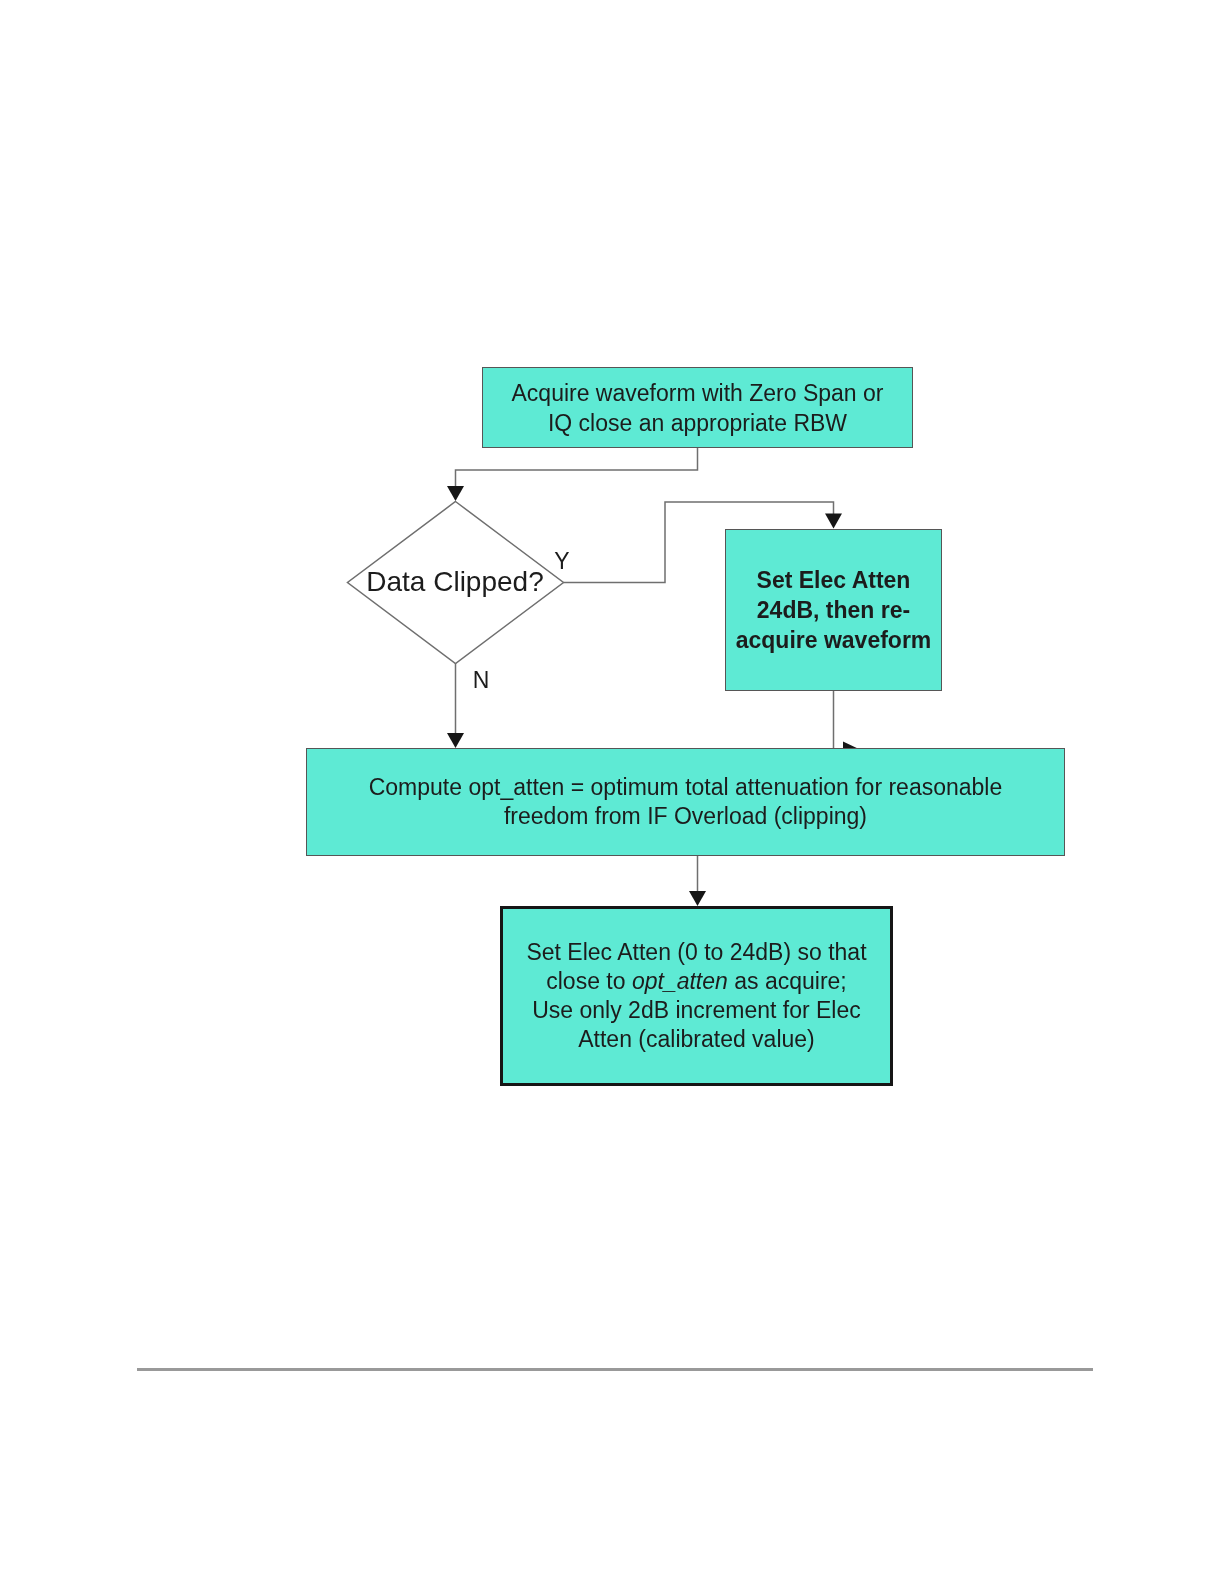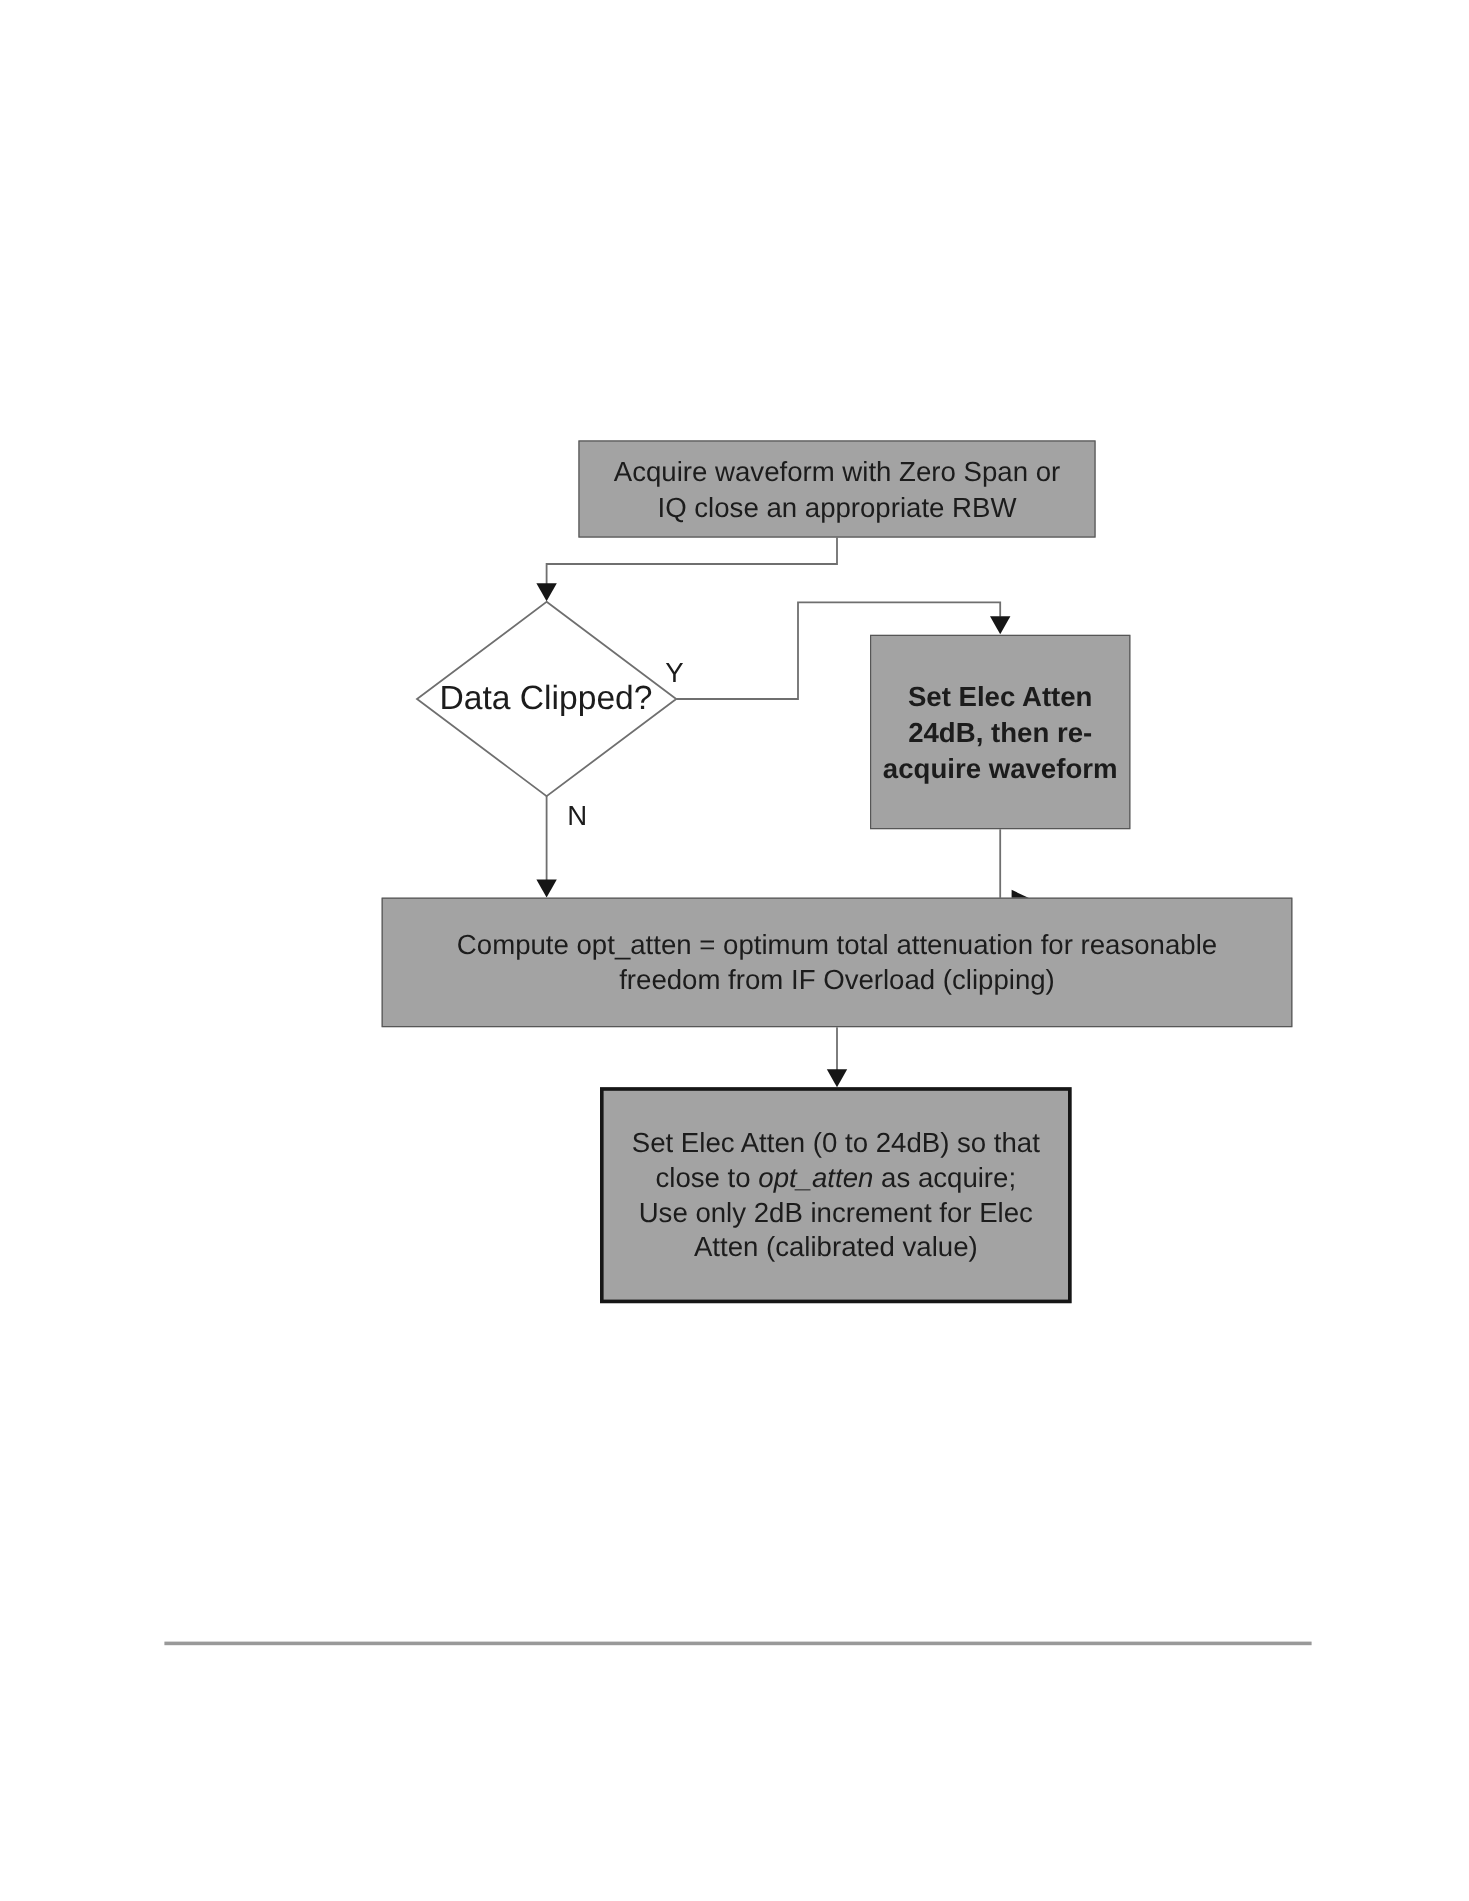--- a/index.html
+++ b/index.html
@@ -31,34 +31,34 @@
     stroke: none;
   }
   .diamond-shape {
     fill: #ffffff;
     stroke: #6f6f6f;
     stroke-width: 1.5;
   }
   .box {
     position: absolute;
     box-sizing: border-box;
-    background: #a3a3a3;
+    background: #5eead4;
     border: 1.5px solid #565656;
     display: flex;
     flex-direction: column;
     justify-content: center;
     align-items: center;
     text-align: center;
     font-size: 23px;
     line-height: 30px;
     white-space: nowrap;
   }
   .box-acquire  { left: 482px; top: 367px; width: 431px; height: 81px; }
   .box-setelec  { left: 725px; top: 529px; width: 217px; height: 162px; font-weight: bold; }
-  .box-compute  { left: 318px; top: 748px; width: 759px; height: 108px; line-height: 29px; }
+  .box-compute  { left: 306px; top: 748px; width: 759px; height: 108px; line-height: 29px; }
   .box-final    { left: 500px; top: 906px; width: 393px; height: 180px;
                   border: 3px solid #161616; line-height: 29px; }
   .diamond-label {
     position: absolute;
     left: 455px; top: 582px;
     transform: translate(-50%, -50%);
     font-size: 28px;
     white-space: nowrap;
   }
   .branch-label {

